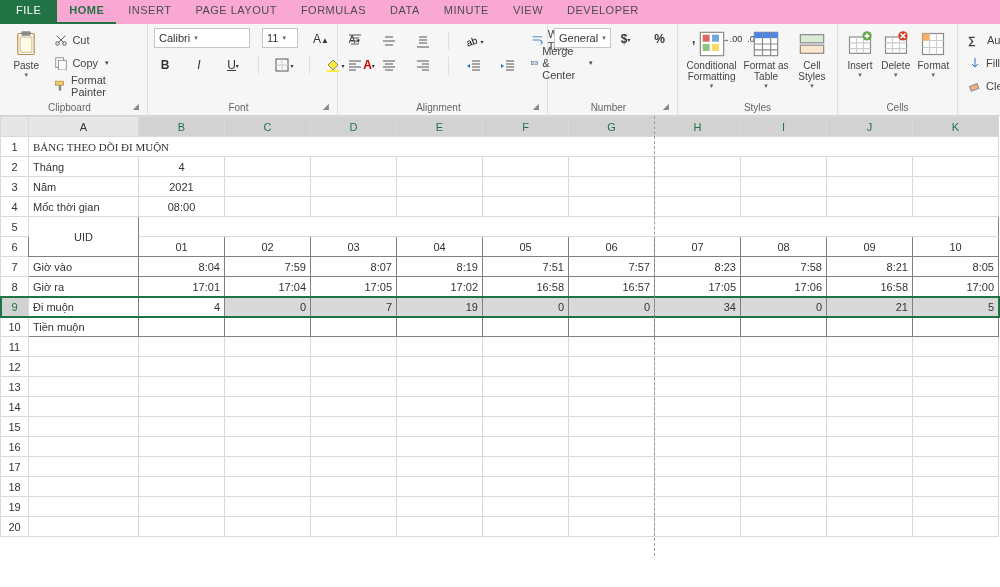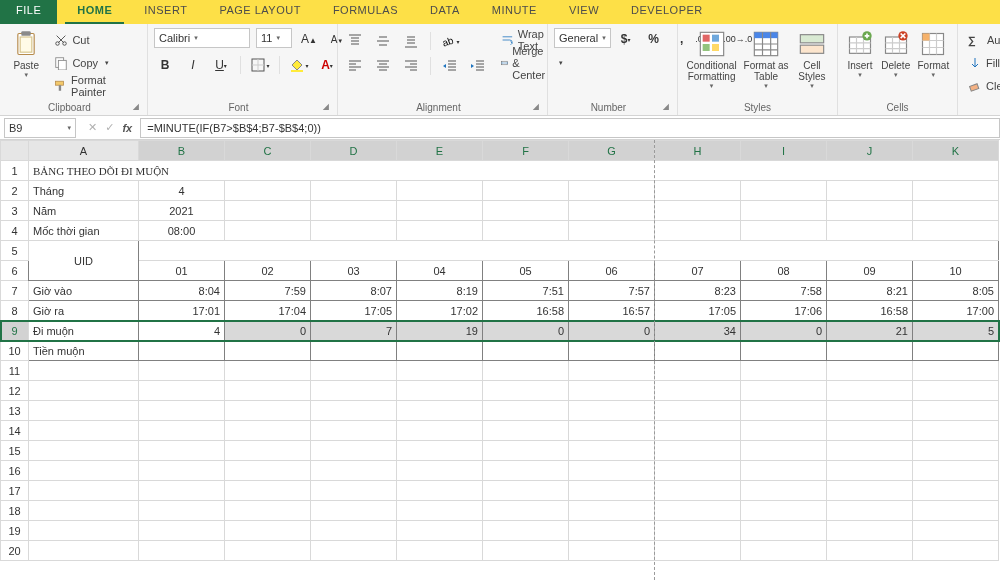--- a/index.html
+++ b/index.html
@@ -1,40 +1,40 @@
 <!DOCTYPE html>
 <html><head>
 <meta charset="utf-8">
 <style>
   * { box-sizing: border-box; margin: 0; padding: 0; font-family: "Segoe UI", Tahoma, sans-serif; }
   body { background: #fff; font-size: 12px; color: #333; user-select: none; }
   .window { width: 1000px; height: 587px; background: #fff; overflow: hidden; position: relative; }
 
   
-  .menubar { height: 24px; background: #fde047; display: flex; align-items: stretch; font-size: 11px; gap: 8px; }
+  .menubar { height: 24px; background: #f9a8d4; display: flex; align-items: stretch; font-size: 11px; }
   .menubar .tab { padding: 4px 12px 0 12px; color: #4c4c4c; cursor: pointer; letter-spacing: 0.5px; }
   .menubar .tab.file { background: #217346; color: #fff; padding: 4px 16px; }
   .menubar .tab.active { color: #217346; border-bottom: 2px solid #217346; font-weight: 600; }
 
   
   .ribbon { height: 92px; background: #f6f6f6; border-bottom: 1px solid #d4d4d4; display: flex; }
   .group { border-right: 1px solid #e0e0e0; padding: 4px 6px 0 6px; display: flex; flex-direction: column; justify-content: space-between; position: relative; }
   .group-label { text-align: center; font-size: 10px; color: #666; padding-bottom: 2px; }
   .group-label .dlg { float: right; font-size: 8px; color: #888; margin-right: 2px; }
   .gbody { flex: 1; display: flex; align-items: flex-start; gap: 4px; }
 
   .bigbtn { display: flex; flex-direction: column; align-items: center; justify-content: center; width: 44px; padding-top: 2px; cursor: pointer; }
   .bigbtn svg { width: 28px; height: 28px; }
   .bigbtn .lbl { font-size: 10px; color: #444; text-align: center; line-height: 1.1; margin-top: 2px; }
   .bigbtn .caret { font-size: 7px; color: #666; }
 
   .smcol { display: flex; flex-direction: column; gap: 3px; padding-top: 2px; }
   .smbtn { display: flex; align-items: center; gap: 4px; font-size: 11px; color: #444; height: 20px; padding: 0 4px; cursor: pointer; }
   .smbtn svg { width: 14px; height: 14px; }
-  .rowbtns { display: flex; gap: 6px; }
+  .rowbtns { display: flex; gap: 12px; }
   .iconbtn { width: 22px; height: 22px; display: flex; align-items: center; justify-content: center; cursor: pointer; }
   .iconbtn svg { width: 16px; height: 16px; }
   .sep { width: 1px; background: #e0e0e0; margin: 2px 2px; }
 
   .combo { height: 20px; border: 1px solid #c6c6c6; background: #fff; display: flex; align-items: center; padding: 0 4px; font-size: 11px; gap: 4px; }
   .combo .dd { font-size: 7px; color: #666; }
 
   
   .fbar { height: 24px; border-bottom: 1px solid #d4d4d4; display: flex; align-items: center; font-size: 11px; }
   .namebox { width: 72px; height: 20px; border: 1px solid #c6c6c6; margin: 0 4px; padding: 0 4px; display: flex; align-items: center; justify-content: space-between; background: #fff; }
@@ -376,34 +376,20 @@
               <svg viewBox="0 0 14 14">
                 <rect x="2" y="6" width="8" height="5" transform="rotate(-20 6 8)" fill="#f4b183" stroke="#888"></rect>
               </svg>
               <span>Clea</span>
             </div>
         </div>
       </div>
     </div>
   </div>
 
-  <div class="fbar">
-    <div class="namebox">
-        <span>B9</span>
-        <span class="dd">▾</span>
-      </div>
-    <div class="fx-ctrls">
-      <span>✕</span>
-      <span>✓</span>
-      <span class="fx">fx</span>
-    </div>
-    <div class="formula">
-        <span>=MINUTE(IF(B7&gt;$B$4;B7-$B$4;0))</span>
-      </div>
-  </div>
 
   <div class="grid">
     <table class="sheet">
       <colgroup>
         <col style="width:28px">
           <col class="colA">
         <col class="colhdr">
           <col class="colhdr">
           <col class="colhdr">
           <col class="colhdr">

